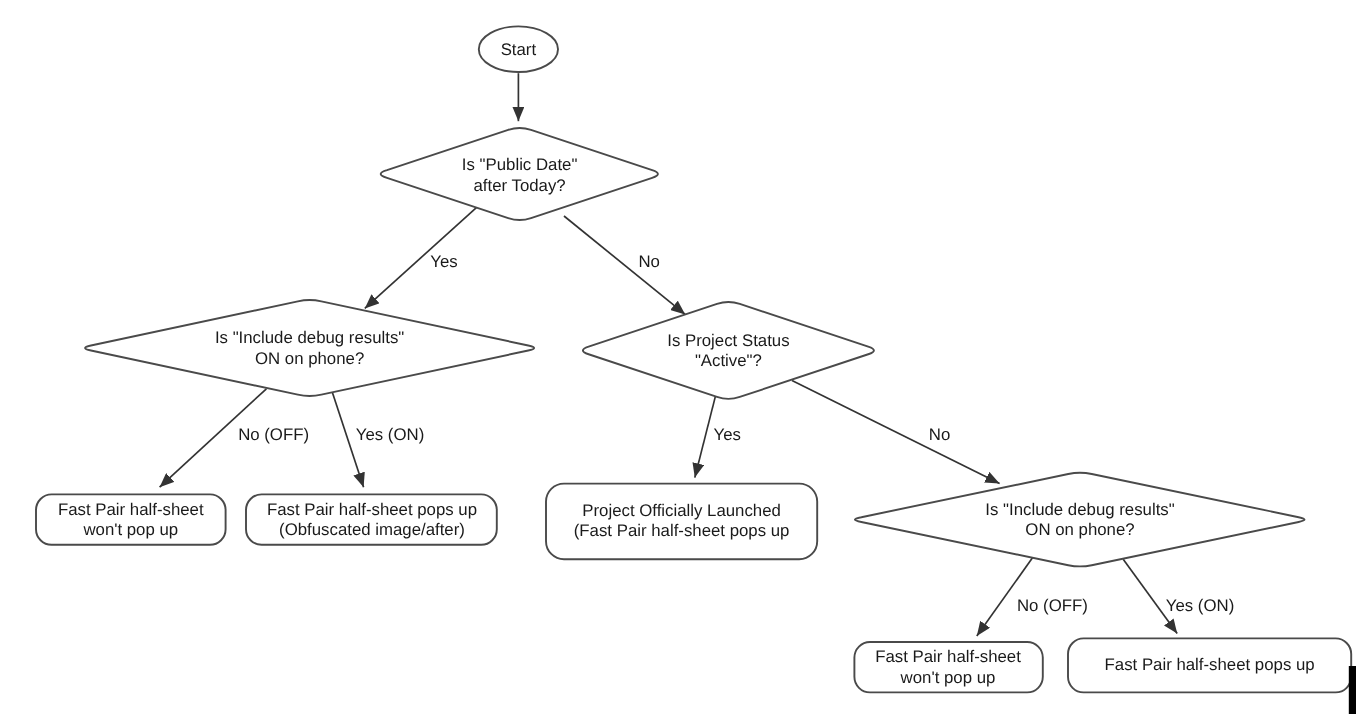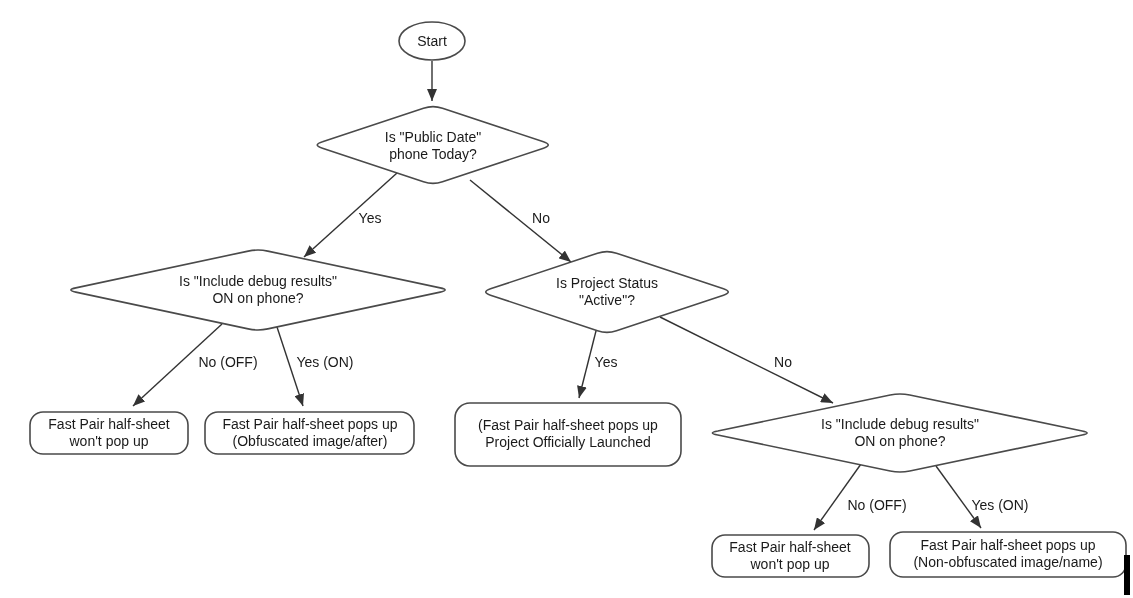--- a/index.html
+++ b/index.html
@@ -77,21 +77,21 @@
     <rect class="shape" x="205" y="412" width="209" height="42" rx="13"></rect>
     <rect class="shape" x="455" y="403" width="226" height="63" rx="15"></rect>
     <rect class="shape" x="712" y="535" width="157" height="42" rx="13"></rect>
     <rect class="shape" x="890" y="532" width="236" height="45" rx="13"></rect>
   </svg>
 
   <div class="lbl" style="left:432px; top:41px;">Start</div>
 
   <div class="lbl" style="left:433px; top:146px;">
     <div>Is "Public Date"</div>
-    <div>phone Today?</div>
+    <div>after Today?</div>
   </div>
 
   <div class="lbl" style="left:258px; top:290px;">
     <div>Is "Include debug results"</div>
     <div>ON on phone?</div>
   </div>
 
   <div class="lbl" style="left:607px; top:292px;">
     <div>Is Project Status</div>
     <div>"Active"?</div>
@@ -106,32 +106,31 @@
     <div>Fast Pair half-sheet</div>
     <div>won't pop up</div>
   </div>
 
   <div class="lbl" style="left:310px; top:433px;">
     <div>Fast Pair half-sheet pops up</div>
     <div>(Obfuscated image/after)</div>
   </div>
 
   <div class="lbl" style="left:568px; top:434px;">
+    <div>Project Officially Launched</div>
     <div>(Fast Pair half-sheet pops up</div>
-    <div>Project Officially Launched</div>
   </div>
 
   <div class="lbl" style="left:790px; top:556px;">
     <div>Fast Pair half-sheet</div>
     <div>won't pop up</div>
   </div>
 
   <div class="lbl" style="left:1008px; top:554px;">
     <div>Fast Pair half-sheet pops up</div>
-    <div>(Non-obfuscated image/name)</div>
   </div>
 
   <div class="lbl" style="left:370px; top:218px;">Yes</div>
   <div class="lbl" style="left:541px; top:218px;">No</div>
   <div class="lbl" style="left:228px; top:362px;">No (OFF)</div>
   <div class="lbl" style="left:325px; top:362px;">Yes (ON)</div>
   <div class="lbl" style="left:606px; top:362px;">Yes</div>
   <div class="lbl" style="left:783px; top:362px;">No</div>
   <div class="lbl" style="left:877px; top:505px;">No (OFF)</div>
   <div class="lbl" style="left:1000px; top:505px;">Yes (ON)</div>

